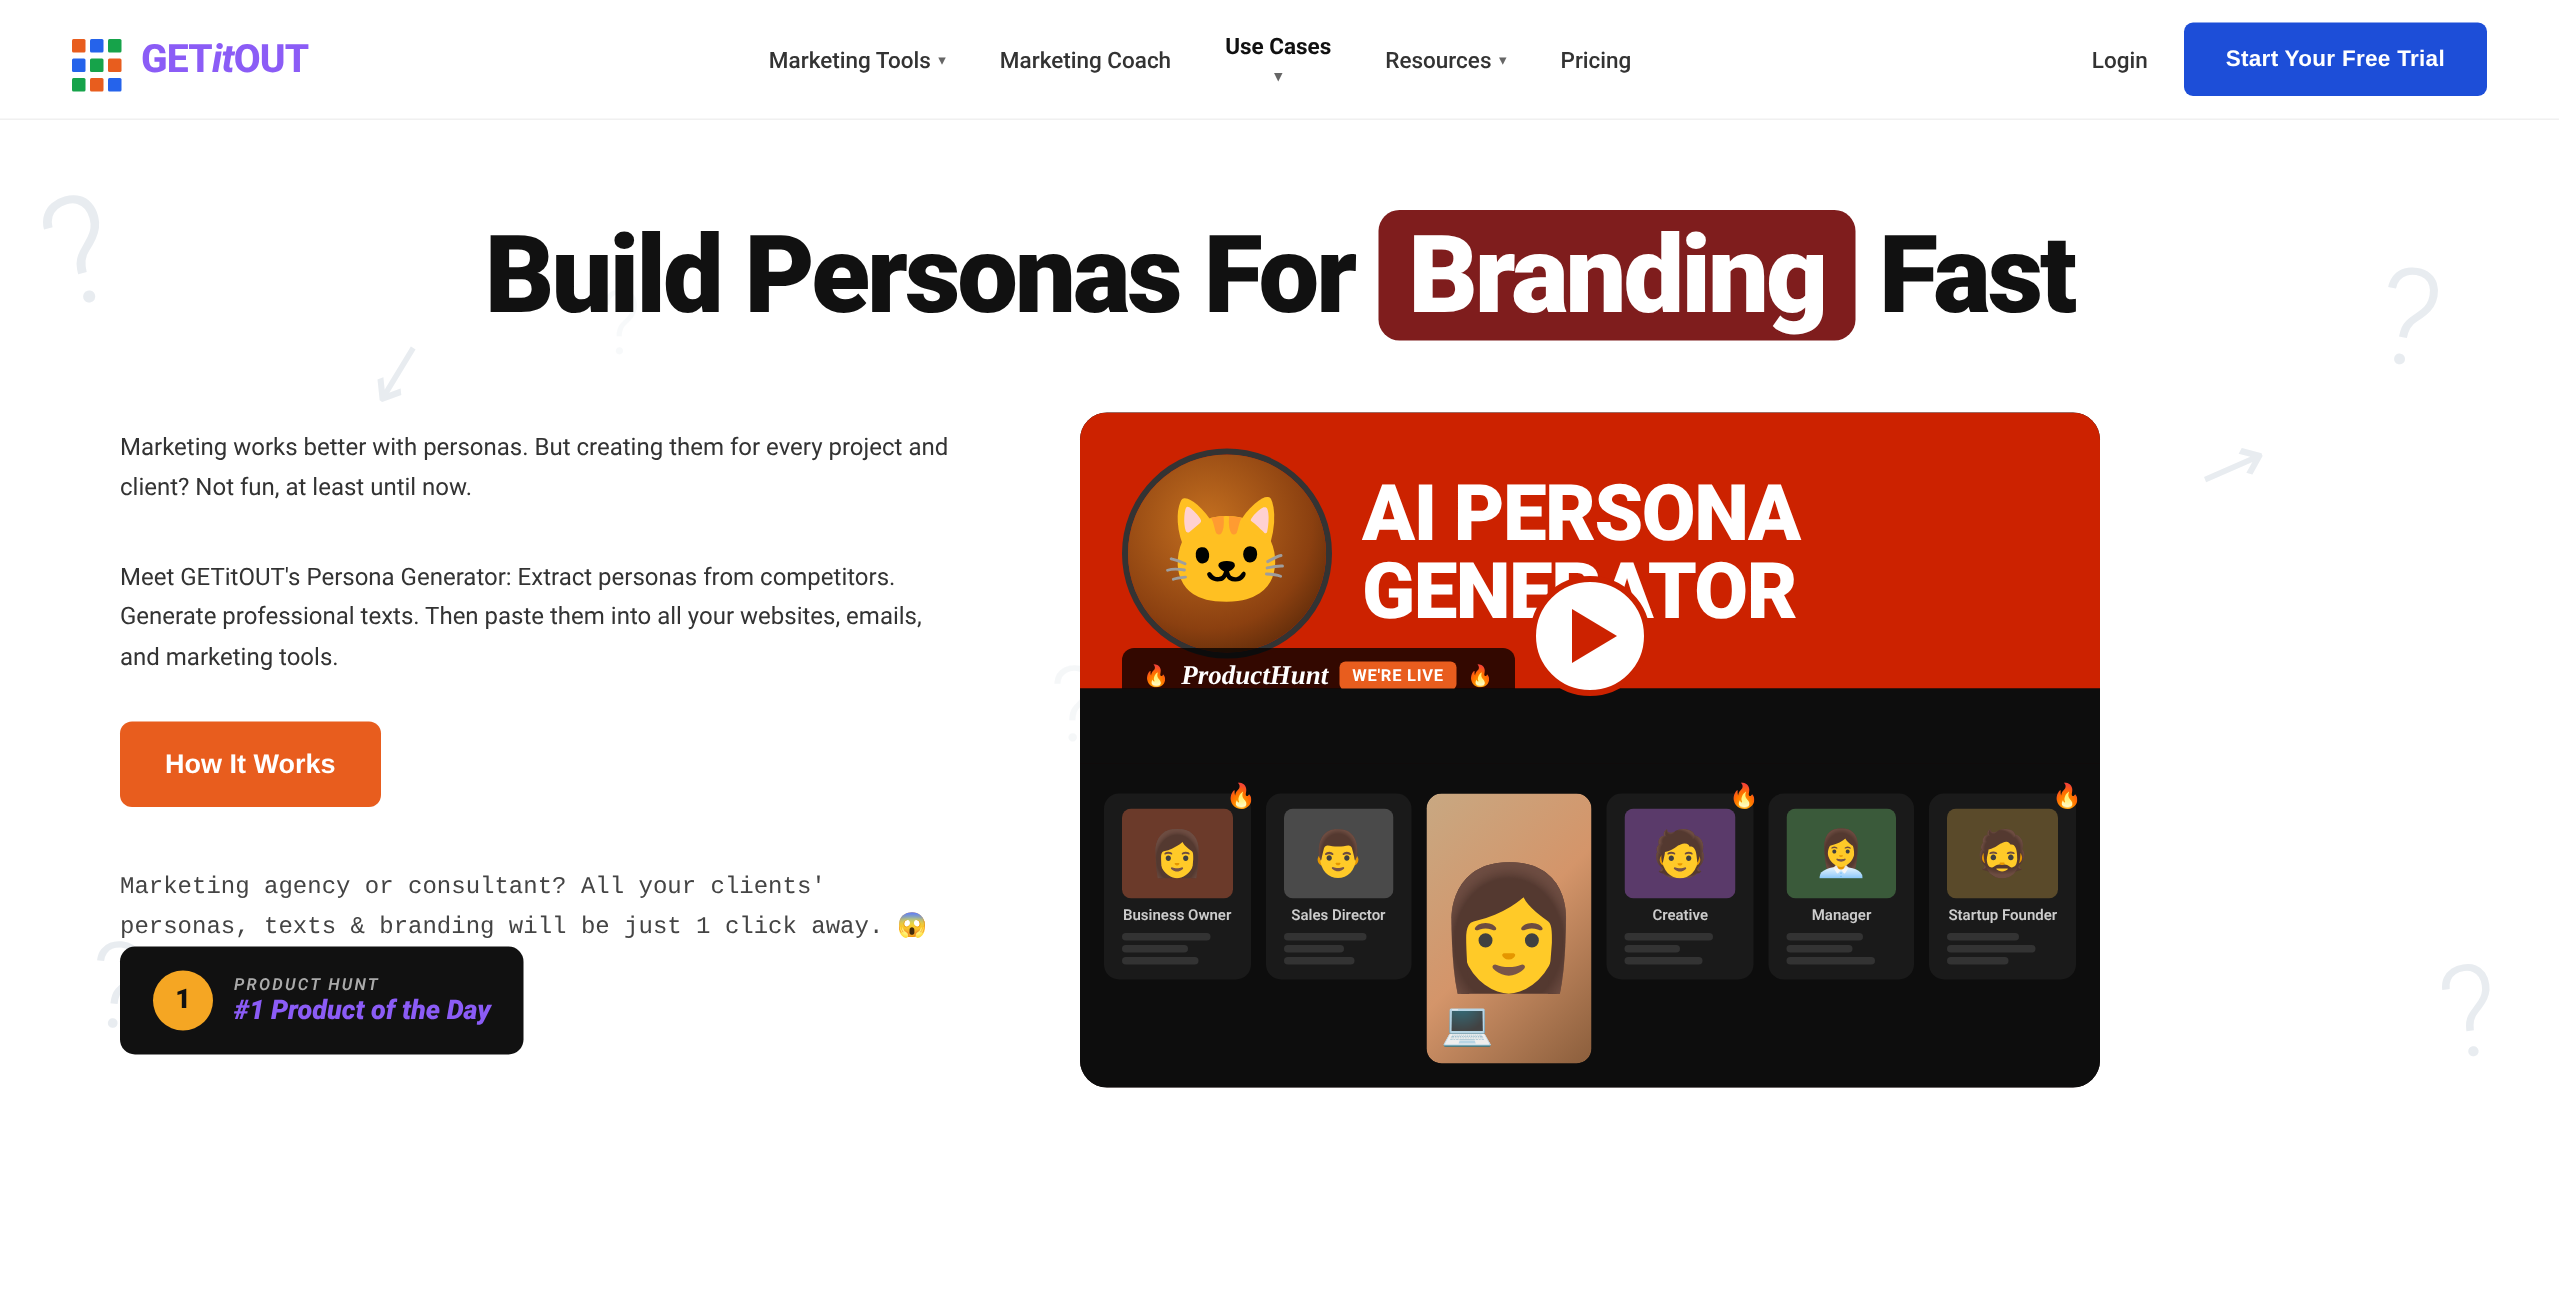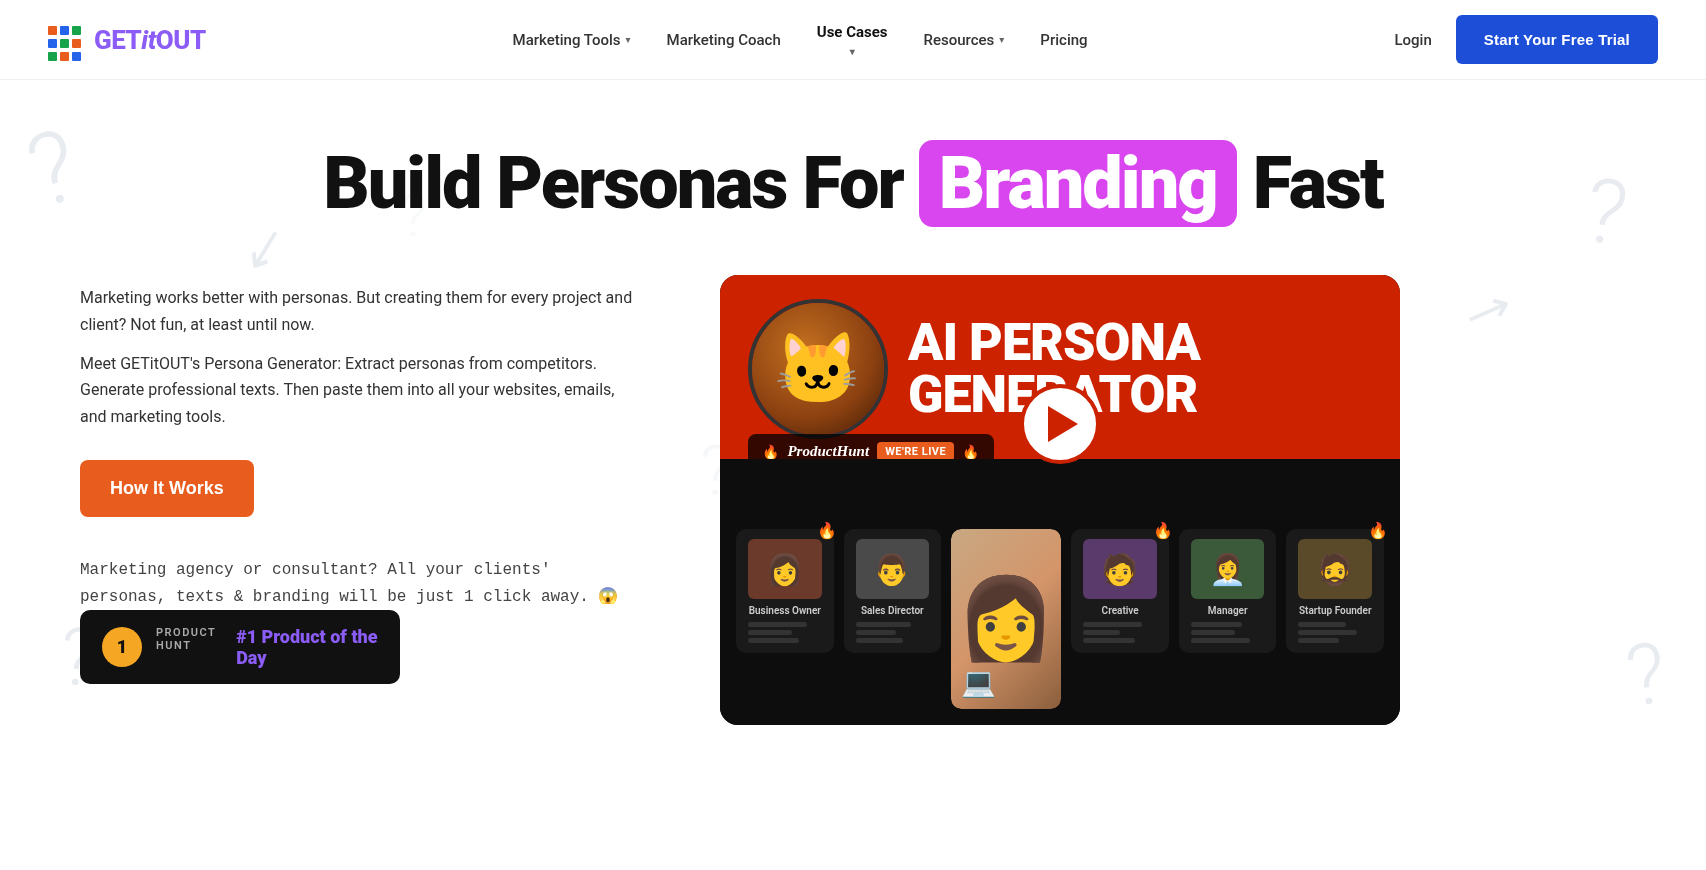--- a/index.html
+++ b/index.html
@@ -124,21 +124,21 @@
       z-index: 2;
     }
     .hero-headline h1 {
       font-size: 72px;
       font-weight: 900;
       color: #111;
       line-height: 1.1;
       letter-spacing: -2px;
     }
     .hero-headline h1 .highlight {
-      background: #d946ef;
+      background: #7f1d1d;
       color: #fff;
       border-radius: 14px;
       padding: 4px 20px;
       display: inline-block;
     }
 
     
     .hero-content {
       display: flex;
       align-items: flex-start;
@@ -152,21 +152,21 @@
       flex: 0 0 560px;
       padding-top: 10px;
     }
     .hero-description {
       font-size: 16px;
       line-height: 1.65;
       color: #333;
       margin-bottom: 30px;
     }
     .hero-description p + p {
-      margin-top: 13px;
+      margin-top: 34px;
     }
     .hero-buttons {
       display: flex;
       gap: 16px;
       margin-bottom: 40px;
       align-items: center;
     }
     .btn-how {
       background: #e85d1e;
       color: #fff;
@@ -211,21 +211,22 @@
       display: flex;
       align-items: center;
       justify-content: center;
       font-size: 18px;
       font-weight: 900;
       color: #111;
       flex-shrink: 0;
     }
     .ph-text-block {
       display: flex;
-      flex-direction: row;
+      flex-direction: column;
+      font-style: italic;
     }
     .ph-label {
       font-size: 11px;
       font-weight: 600;
       letter-spacing: 1.5px;
       color: #aaa;
       text-transform: uppercase;
     }
     .ph-title {
       font-size: 18px;
@@ -293,21 +294,21 @@
       bottom: -10px;
       left: 28px;
       background: rgba(0,0,0,0.75);
       border-radius: 8px;
       padding: 8px 14px;
       display: flex;
       align-items: center;
       gap: 8px;
     }
     .ph-overlay-text {
-      font-size: 15px;
+      font-size: 18px;
       font-weight: 700;
       color: #fff;
       font-style: italic;
       font-family: Georgia, serif;
     }
     .ph-live-badge {
       background: #e85d1e;
       color: #fff;
       font-size: 11px;
       font-weight: 700;

